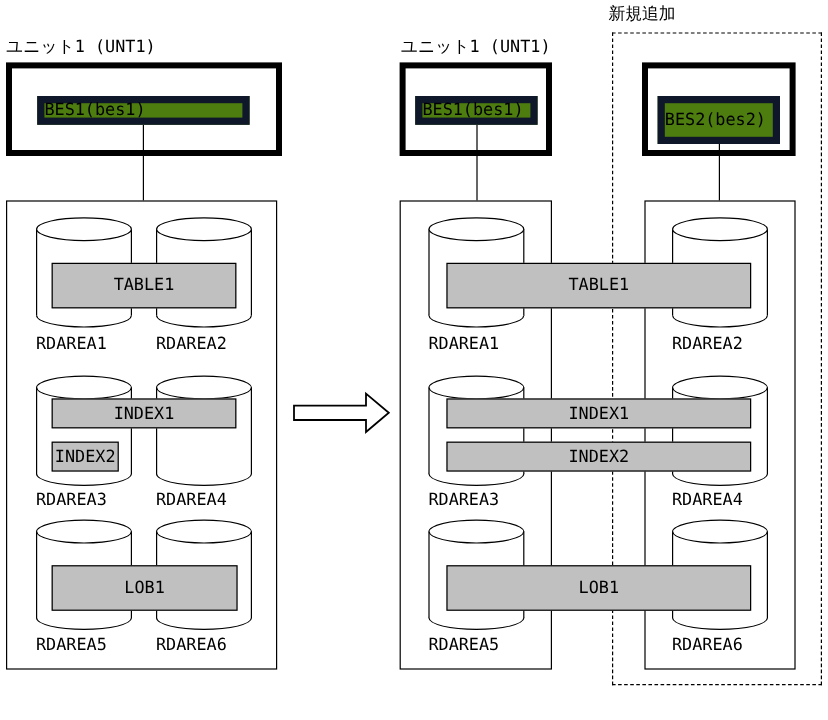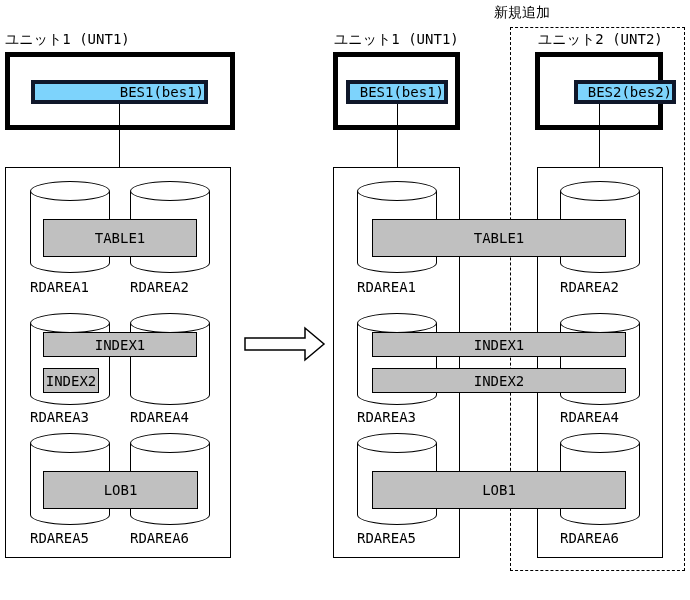--- a/index.html
+++ b/index.html
@@ -4,22 +4,22 @@
 <style>
   html,body { margin:0; padding:0; background:#fff; }
   * { box-sizing:border-box; }
   .canvas {
     position:relative; width:690px; height:600px; background:#fff;
     font-family:"DejaVu Sans Mono","Liberation Mono",monospace;
     color:#000; overflow:hidden;
   }
   .lbl { position:absolute; font-size:14px; line-height:16px; white-space:nowrap; z-index:4; }
   .thick-box { position:absolute; border:5px solid #000; background:#fff; z-index:1; }
-  .server-box { position:absolute; border:4px solid #0f172a; background:#7dd3fc; z-index:2;
-                display:flex; align-items:center; justify-content:flex-end;
+  .server-box { position:absolute; border:6px solid #0f172a; background:#4d7c0f; z-index:2;
+                display:flex; align-items:center; justify-content:flex-start;
                 font-size:14px; white-space:nowrap; }
   .frame-box { position:absolute; border:1px solid #000; background:#fff; z-index:0; }
   .dash-box  { position:absolute; border:1px dashed #000; background:transparent; z-index:0; }
   .vline { position:absolute; width:1px; background:#000; z-index:1; }
   .cyl { position:absolute; width:80px; height:92px; z-index:2; }
   .cyl-bot  { position:absolute; left:0; bottom:0; width:100%; height:20px;
               border:1px solid #000; border-radius:50%; background:#fff; }
   .cyl-body { position:absolute; left:0; top:10px; width:100%; height:72px;
               border-left:1px solid #000; border-right:1px solid #000; background:#fff; }
   .cyl-top  { position:absolute; left:0; top:0; width:100%; height:20px;
@@ -97,33 +97,32 @@
   <div class="rd-lbl" style="left:130px; top:279px;">RDAREA2</div>
   <div class="rd-lbl" style="left:30px; top:409px;">RDAREA3</div>
   <div class="rd-lbl" style="left:130px; top:409px;">RDAREA4</div>
   <div class="rd-lbl" style="left:30px; top:530px;">RDAREA5</div>
   <div class="rd-lbl" style="left:130px; top:530px;">RDAREA6</div>
 
   <svg class="arrow-svg" style="left:240px; top:324px;" width="90" height="40" viewBox="0 0 90 40">
     <polygon points="5,14 65,14 65,4 84,20 65,36 65,26 5,26" fill="#ffffff" stroke="#000000" stroke-width="1.5"></polygon>
   </svg>
 
-  <div class="lbl" style="left:494px; top:4px;text-align:right;">新規追加</div>
+  <div class="lbl" style="left:507px; top:4px;text-align:right;">新規追加</div>
   <div class="dash-box" style="left:510px; top:27px; width:175px; height:544px;"></div>
 
   <div class="lbl" style="left:334px; top:31px;">ユニット1 (UNT1)</div>
   <div class="thick-box" style="left:333px; top:52px; width:127px; height:78px;"></div>
   <div class="server-box" style="left:346px; top:80px; width:102px; height:24px;">
     <span>BES1(bes1)</span>
   </div>
   <div class="vline" style="left:397px; top:104px; height:63px;"></div>
 
-  <div class="lbl" style="left:538px; top:31px;">ユニット2 (UNT2)</div>
   <div class="thick-box" style="left:535px; top:52px; width:128px; height:78px;"></div>
-  <div class="server-box" style="left:574px; top:80px; width:102px; height:24px;">
+  <div class="server-box" style="left:548px; top:80px; width:102px; height:40px;">
     <span>BES2(bes2)</span>
   </div>
   <div class="vline" style="left:599px; top:104px; height:63px;"></div>
 
   <div class="frame-box" style="left:333px; top:167px; width:127px; height:391px;"></div>
   <div class="frame-box" style="left:537px; top:167px; width:126px; height:391px;"></div>
 
   <div class="cyl" style="left:357px; top:181px;">
     <div class="cyl-bot"></div>
     <div class="cyl-body"></div>

